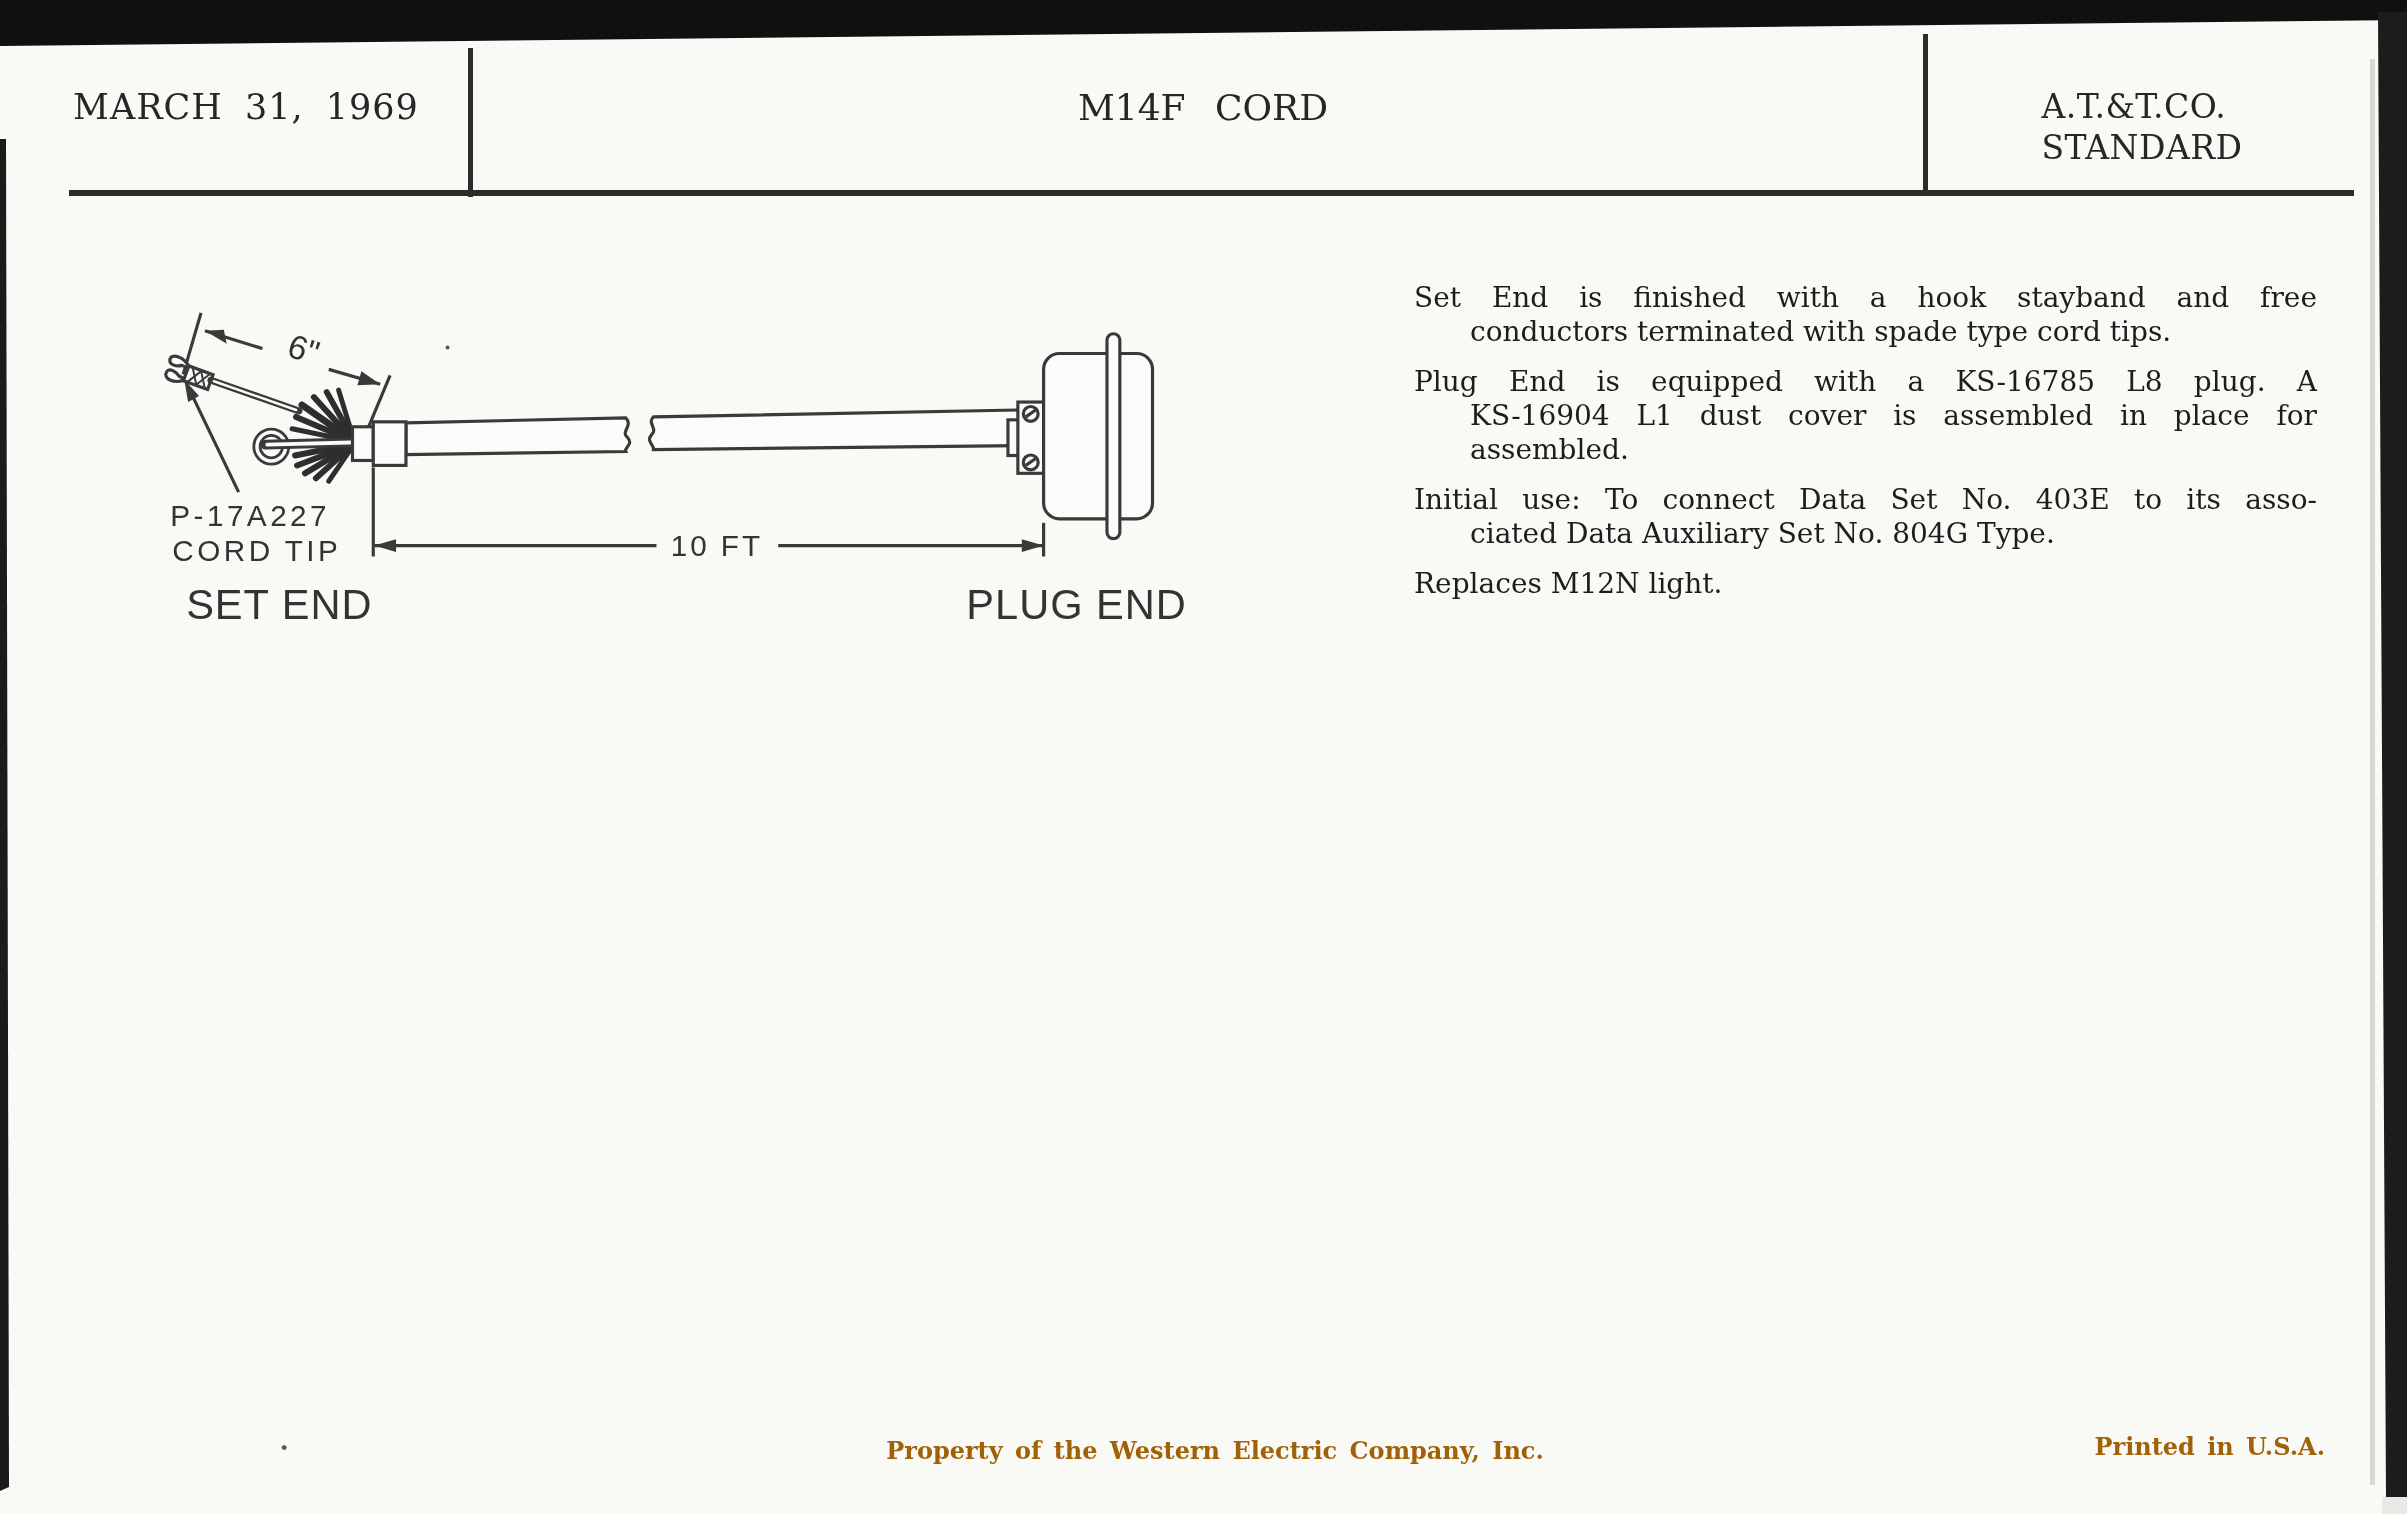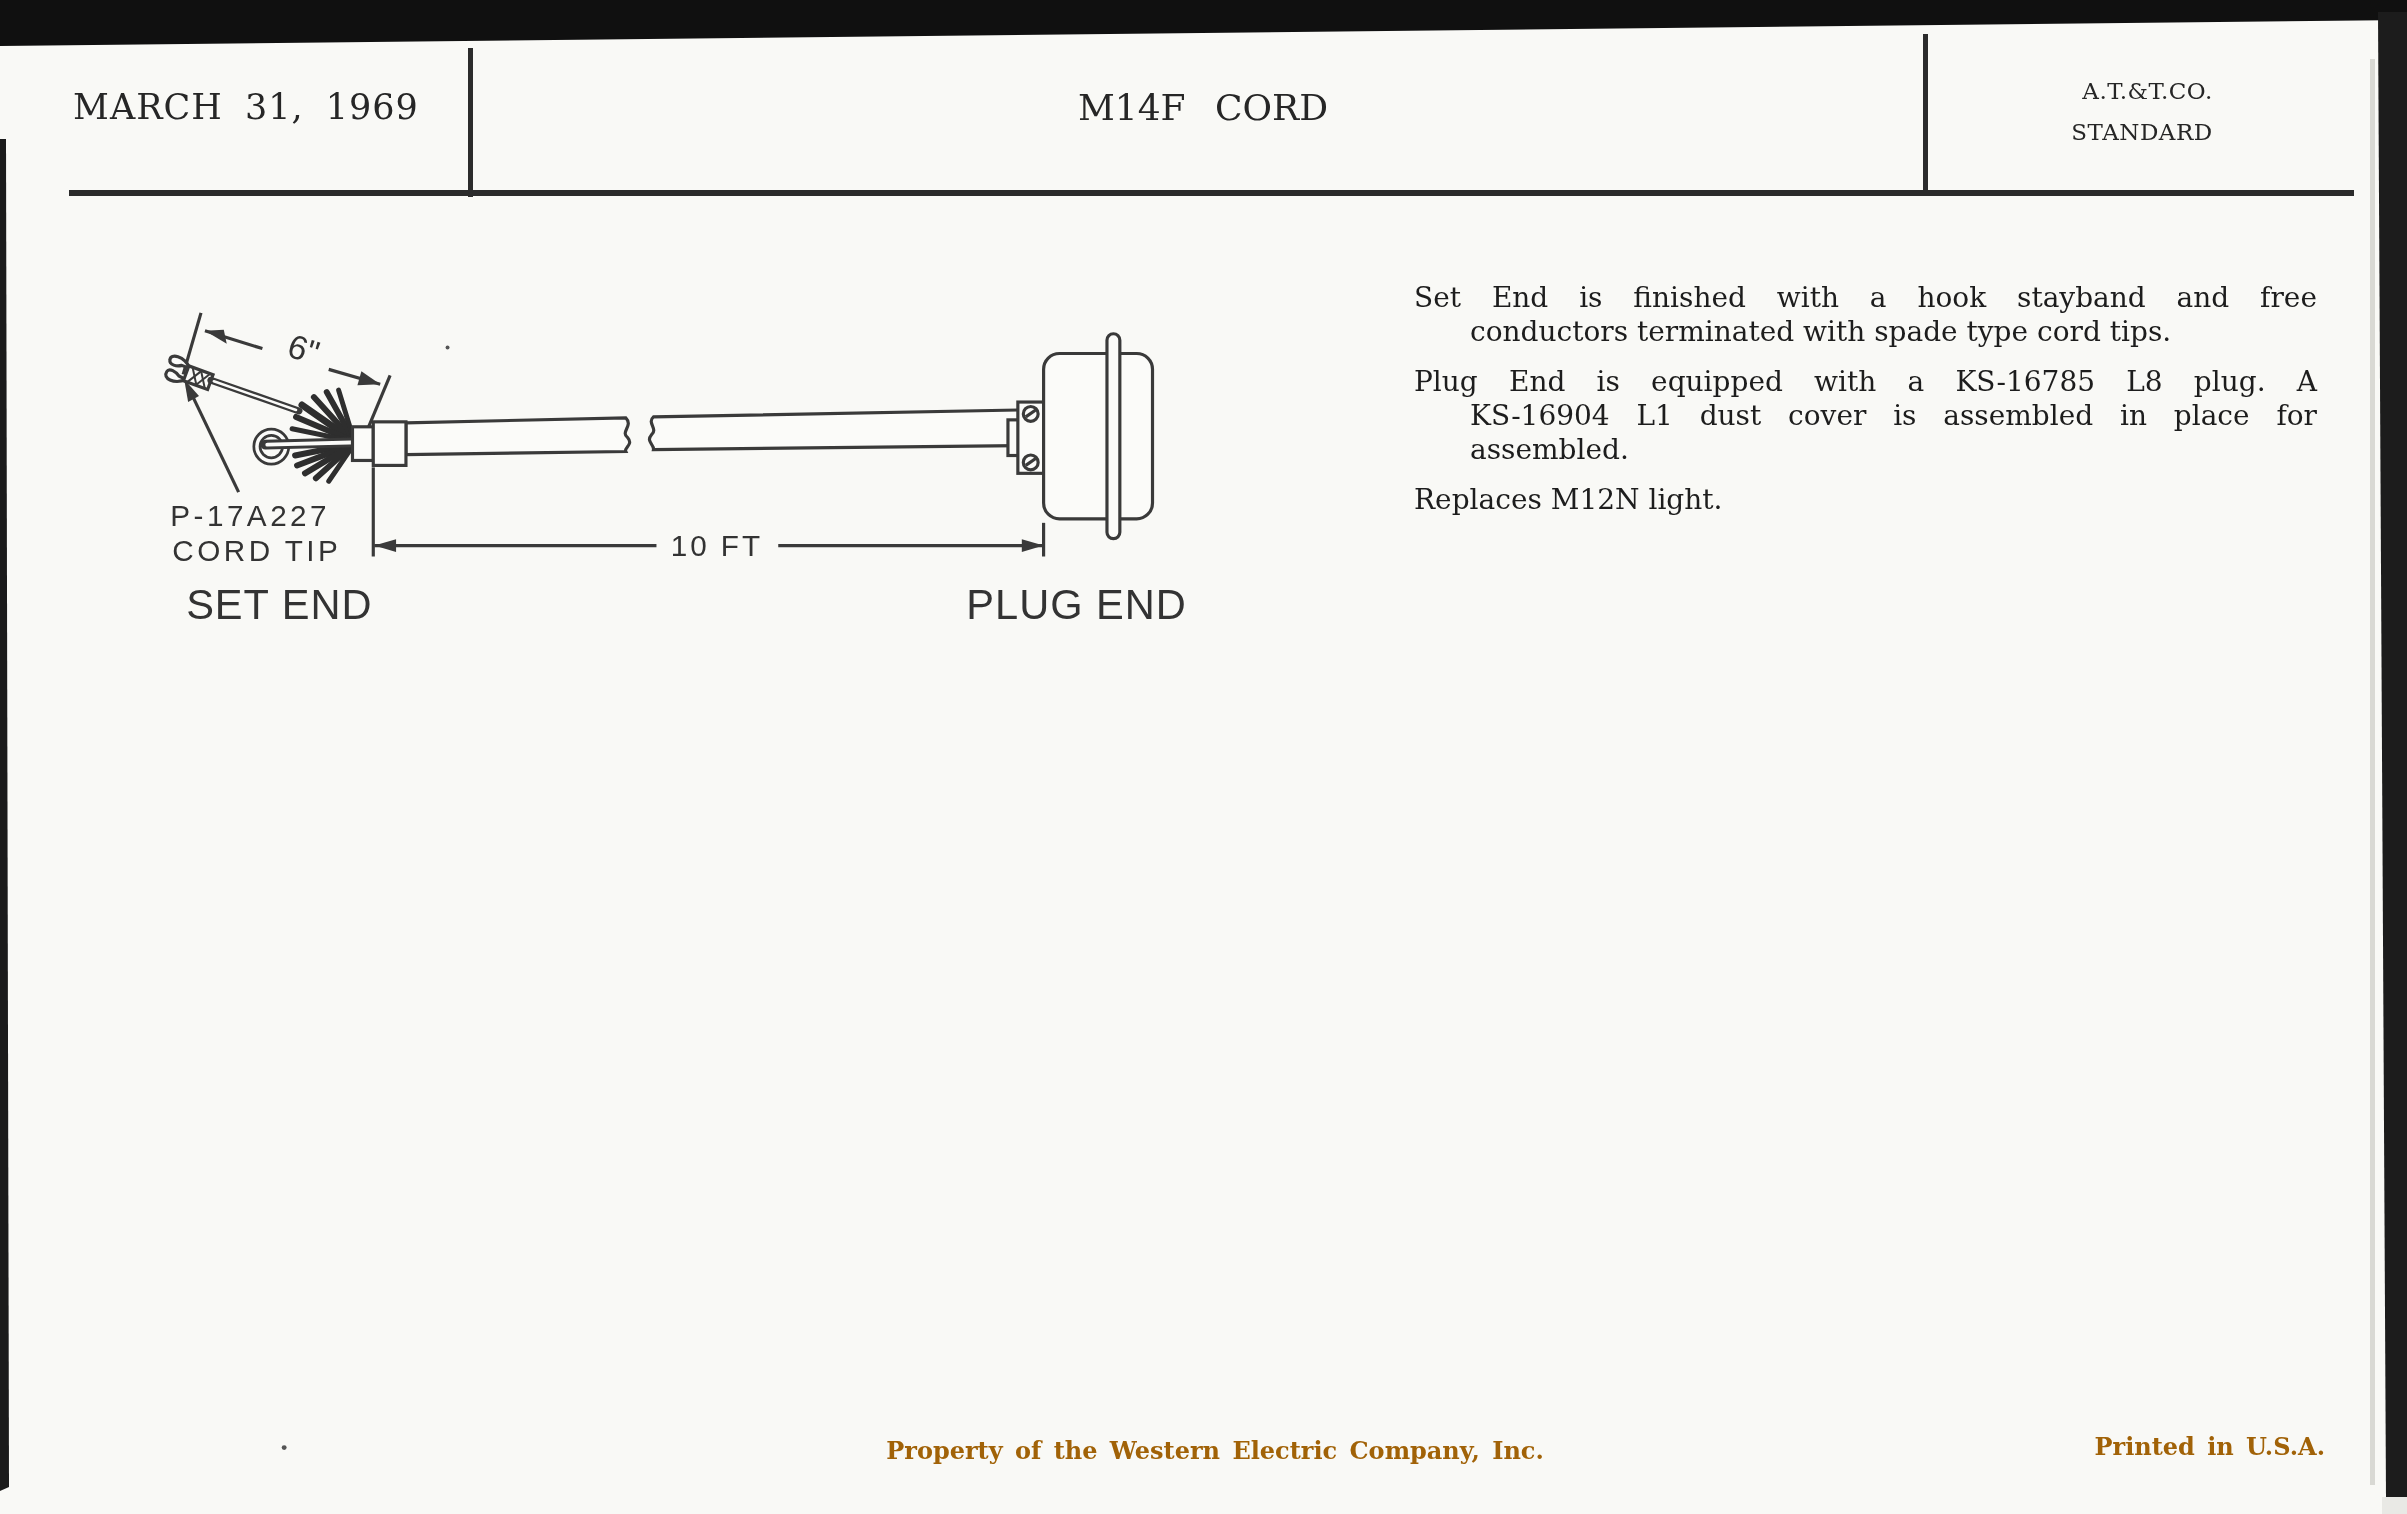--- a/index.html
+++ b/index.html
@@ -21,21 +21,21 @@
   .scan-left{left:0;top:139px;width:9px;height:1352px;background:#1b1b1b;
     clip-path:polygon(0 0,6px 0,9px 1348px,0 1352px);}
 
   
   .vrule{width:5px;background:#2c2c2c;}
   .hrule{left:69px;top:190px;width:2285px;height:6px;background:#2b2b2b;}
 
   .hdr{color:#262626;font-weight:normal;white-space:nowrap;}
   .hdr-date{left:246px;top:87px;transform:translateX(-50%);font-size:35px;letter-spacing:1px;word-spacing:10px;}
   .hdr-title{left:1203px;top:87px;transform:translateX(-50%);font-size:36px;word-spacing:18px;}
-  .hdr-org{left:2142px;top:71px;transform:translateX(-50%);font-size:23px;line-height:41px;text-align:right;letter-spacing:0.5px;}
+  .hdr-org{left:2142px;top:86px;transform:translateX(-50%);font-size:33px;line-height:41px;text-align:left;letter-spacing:0.5px;}
 
   
   .textcol{left:1414px;top:281px;width:903px;}
   .para{margin:0 0 16px 0;}
   .pline{font-size:28px;line-height:34px;color:#1d1d1d;}
   .cont{padding-left:56px;}
   .jl{text-align:justify;text-align-last:justify;}
 
   
   .foot{font-weight:bold;font-size:24px;color:#a16207;white-space:nowrap;word-spacing:4px;}
@@ -168,19 +168,23 @@
   <div class="para">
     <div class="pline jl">Set End is finished with a hook stayband and free</div>
     <div class="pline cont">conductors terminated with spade type cord tips.</div>
   </div>
   <div class="para">
     <div class="pline jl">Plug End is equipped with a KS-16785 L8 plug. A</div>
     <div class="pline cont jl">KS-16904 L1 dust cover is assembled in place for</div>
     <div class="pline cont">assembled.</div>
   </div>
   <div class="para">
+    <div class="pline jl">Initial use: To connect Data Set No. 403E to its asso-</div>
+    <div class="pline cont">ciated Data Auxiliary Set No. 804G Type.</div>
+  </div>
+  <div class="para">
     <div class="pline">Replaces M12N light.</div>
   </div>
 </div>
 
 <div class="abs foot foot-prop">Property of the Western Electric Company, Inc.</div>
 <div class="abs foot foot-printed">Printed in U.S.A.</div>
 
 
 </body></html>

